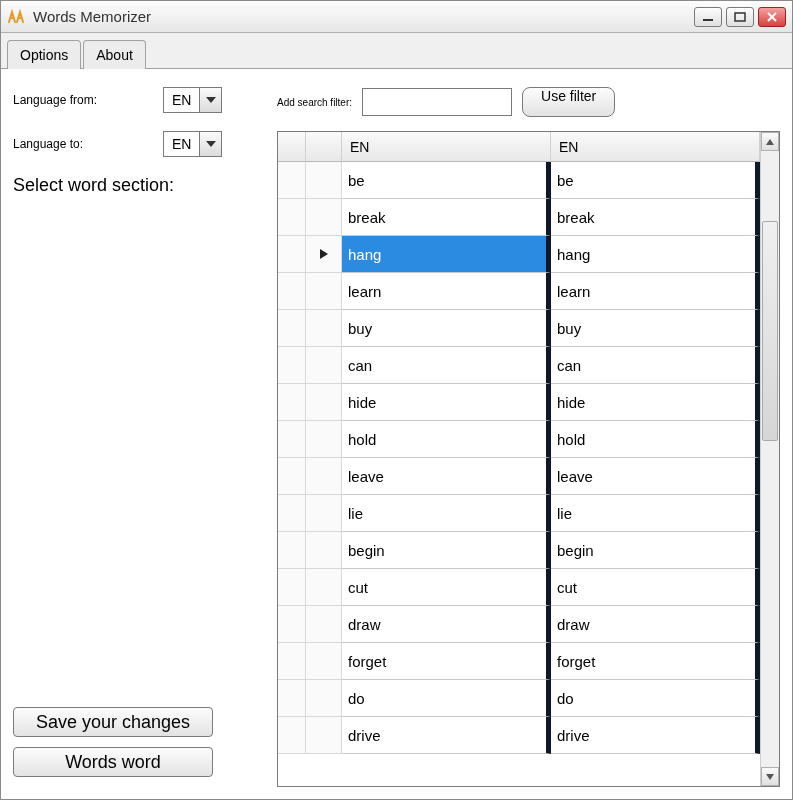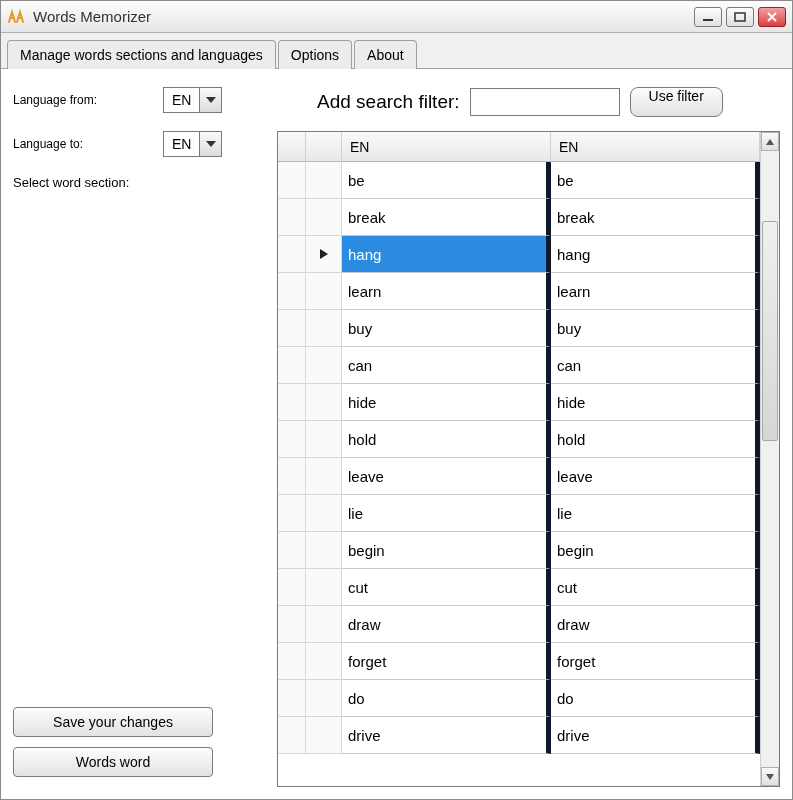--- a/index.html
+++ b/index.html
@@ -116,52 +116,51 @@
   }
   .combo.wide .combo-text { min-width: 160px; padding: 0 10px; font-size: 15px; }
   .combo .combo-btn {
     width: 22px; height: 24px;
     border-left: 1px solid #7a7a7a;
     background: linear-gradient(#fafafa,#dcdcdc);
     display: flex; align-items: center; justify-content: center;
     cursor: pointer;
   }
   .section-label {
-    font-size: 13px;
+    font-size: 18px;
     margin-bottom: 6px;
   }
   .spacer { flex: 1; }
   .btn {
     display: inline-flex;
     align-items: center;
     justify-content: center;
     height: 30px;
     padding: 0 16px;
     border: 1px solid #7a7a7a;
     border-radius: 4px;
     background: linear-gradient(#fdfdfd,#e2e2e2);
-    font-size: 14px;
+    font-size: 18px;
     cursor: pointer;
     margin-bottom: 10px;
     width: 200px;
   }
   .rightcol {
     flex: 1;
     display: flex;
     flex-direction: column;
   }
   .filter-row {
     display: flex;
     align-items: center;
     gap: 10px;
     margin-bottom: 14px;
   }
   .filter-row .lbl {
-    font-size: 19px;
-    margin-left: 40px;
+    font-size: 10px;
   }
   .filter-input {
     width: 150px;
     height: 28px;
     border: 1px solid #7a7a7a;
     background: #fff;
     padding: 0 6px;
     font-size: 14px;
   }
   .btn-usefilter {
@@ -262,21 +261,20 @@
       </div>
       <div class="win-btn close">
         <svg width="12" height="10">
             <path d="M2 1 L10 9 M10 1 L2 9" stroke="#fff" stroke-width="2"></path>
           </svg>
       </div>
     </div>
   </div>
 
   <div class="tabs-row" id="tabs-row">
-      <div class="tab">Manage words sections and languages</div>
       <div class="tab">Options</div>
       <div class="tab">About</div>
     </div>
 
   <div class="content">
     <div class="leftcol">
       <div class="form-row">
         <label>Language from:</label>
         <div class="combo">
           <span class="combo-text">EN</span>

